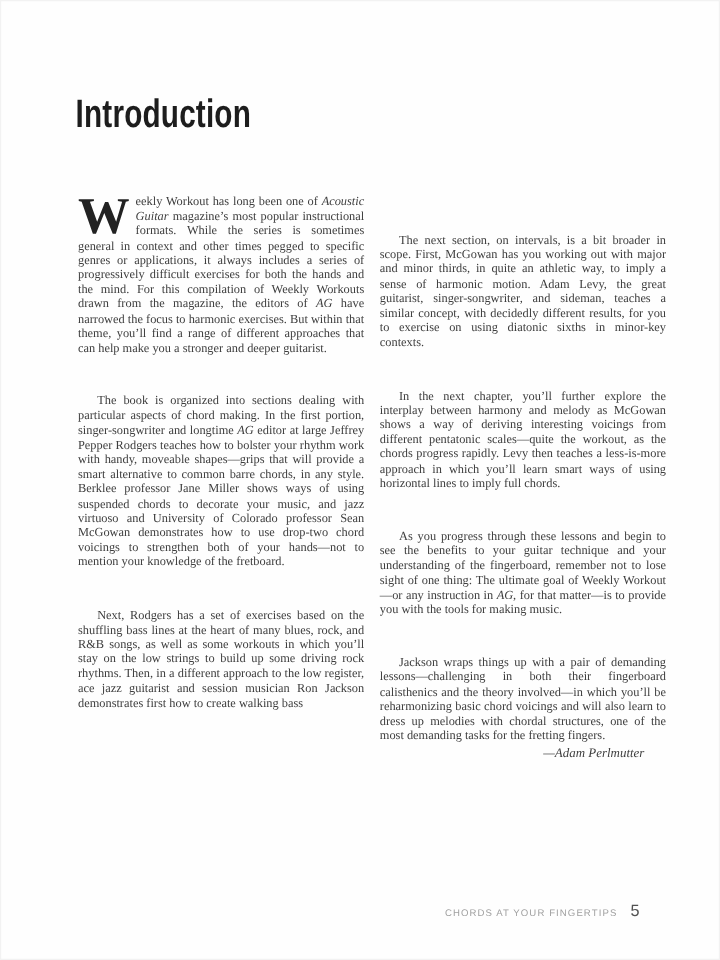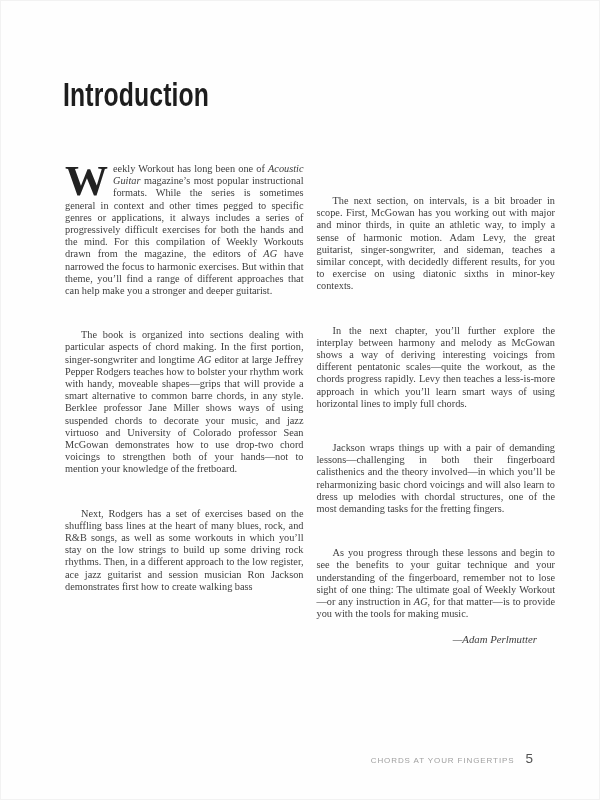--- a/index.html
+++ b/index.html
@@ -47,21 +47,21 @@
     float: left;
     font-family: "Liberation Serif", serif;
     font-weight: bold;
     font-size: 43px;
     line-height: 34px;
     height: 35px;
     margin: 1px 5px 0 0;
     color: #222222;
   }
   .signature {
-    margin-top: 13px;
+    margin-top: 2px;
     padding-right: 18px;
     text-align: right;
     font-style: italic;
     font-size: 10.8px;
     color: #3d3d3d;
   }
   .footer {
     position: absolute;
     top: 751px;
     right: 67px;
@@ -94,22 +94,22 @@
       <div>
           <p><span class="dropcap">W</span>eekly Workout has long been one of <em>Acoustic Guitar</em> magazine’s most popular instructional formats. While the series is sometimes general in context and other times pegged to specific genres or applications, it always includes a series of progressively difficult exercises for both the hands and the mind. For this compilation of Weekly Workouts drawn from the magazine, the editors of <em>AG</em> have narrowed the focus to harmonic exercises. But within that theme, you’ll find a range of different approaches that can help make you a stronger and deeper guitarist.</p>
           <p class="indent">The book is organized into sections dealing with particular aspects of chord making. In the first portion, singer-songwriter and longtime <em>AG</em> editor at large Jeffrey Pepper Rodgers teaches how to bolster your rhythm work with handy, moveable shapes—grips that will provide a smart alternative to common barre chords, in any style. Berklee professor Jane Miller shows ways of using suspended chords to decorate your music, and jazz virtuoso and University of Colorado professor Sean McGowan demonstrates how to use drop-two chord voicings to strengthen both of your hands—not to mention your knowledge of the fretboard.</p>
           <p class="indent">Next, Rodgers has a set of exercises based on the shuffling bass lines at the heart of many blues, rock, and R&amp;B songs, as well as some workouts in which you’ll stay on the low strings to build up some driving rock rhythms. Then, in a different approach to the low register, ace jazz guitarist and session musician Ron Jackson demonstrates first how to create walking bass</p>
         </div>
     </div>
     <div class="col">
       <div>
           <p class="indent">The next section, on intervals, is a bit broader in scope. First, McGowan has you working out with major and minor thirds, in quite an athletic way, to imply a sense of harmonic motion. Adam Levy, the great guitarist, singer-songwriter, and sideman, teaches a similar concept, with decidedly different results, for you to exercise on using diatonic sixths in minor-key contexts.</p>
           <p class="indent">In the next chapter, you’ll further explore the interplay between harmony and melody as McGowan shows a way of deriving interesting voicings from different pentatonic scales—quite the workout, as the chords progress rapidly. Levy then teaches a less-is-more approach in which you’ll learn smart ways of using horizontal lines to imply full chords.</p>
+          <p class="indent">As you progress through these lessons and begin to see the benefits to your guitar technique and your understanding of the fingerboard, remember not to lose sight of one thing: The ultimate goal of Weekly Workout—or any instruction in <em>AG</em>, for that matter—is to provide you with the tools for making music.</p>
           <p class="indent">Jackson wraps things up with a pair of demanding lessons—challenging in both their fingerboard calisthenics and the theory involved—in which you’ll be reharmonizing basic chord voicings and will also learn to dress up melodies with chordal structures, one of the most demanding tasks for the fretting fingers.</p>
-          <p class="indent">As you progress through these lessons and begin to see the benefits to your guitar technique and your understanding of the fingerboard, remember not to lose sight of one thing: The ultimate goal of Weekly Workout—or any instruction in <em>AG</em>, for that matter—is to provide you with the tools for making music.</p>
         </div>
       <div class="signature">—Adam Perlmutter</div>
     </div>
   </div>
 
   <div class="footer">
     <span class="footer-title">CHORDS AT YOUR FINGERTIPS</span>
     <span class="footer-page">5</span>
   </div>
 

